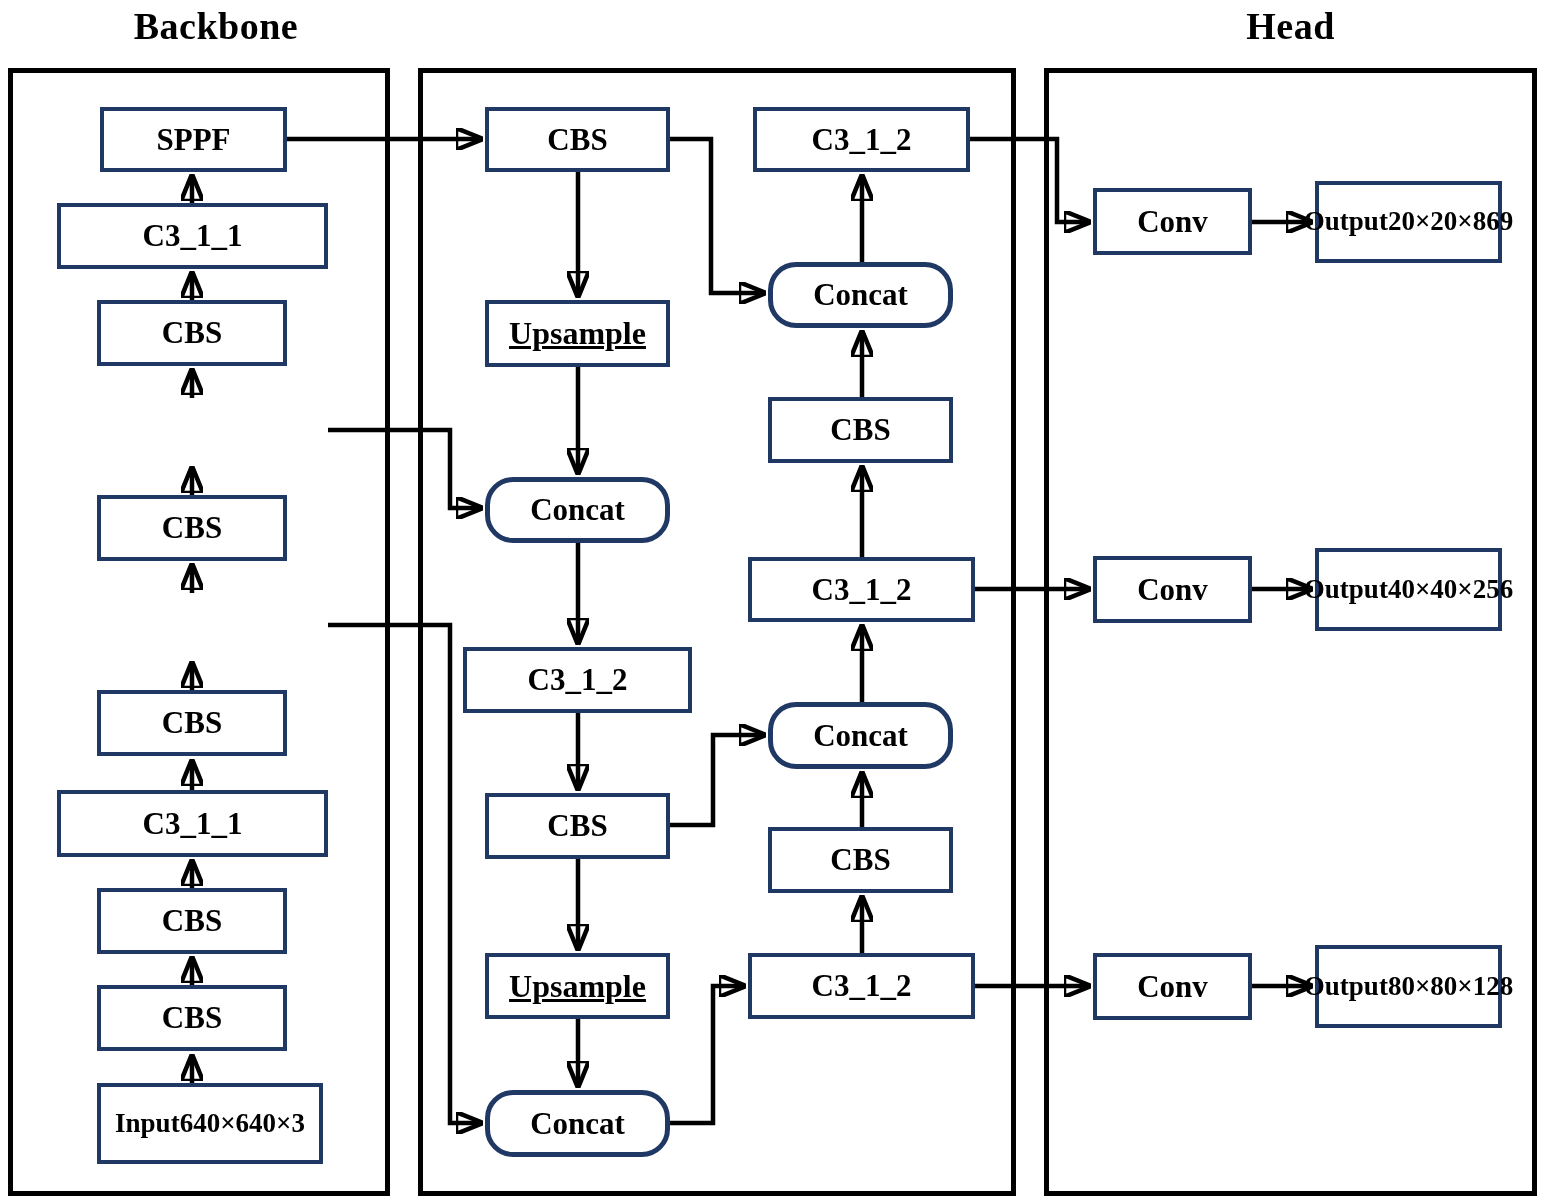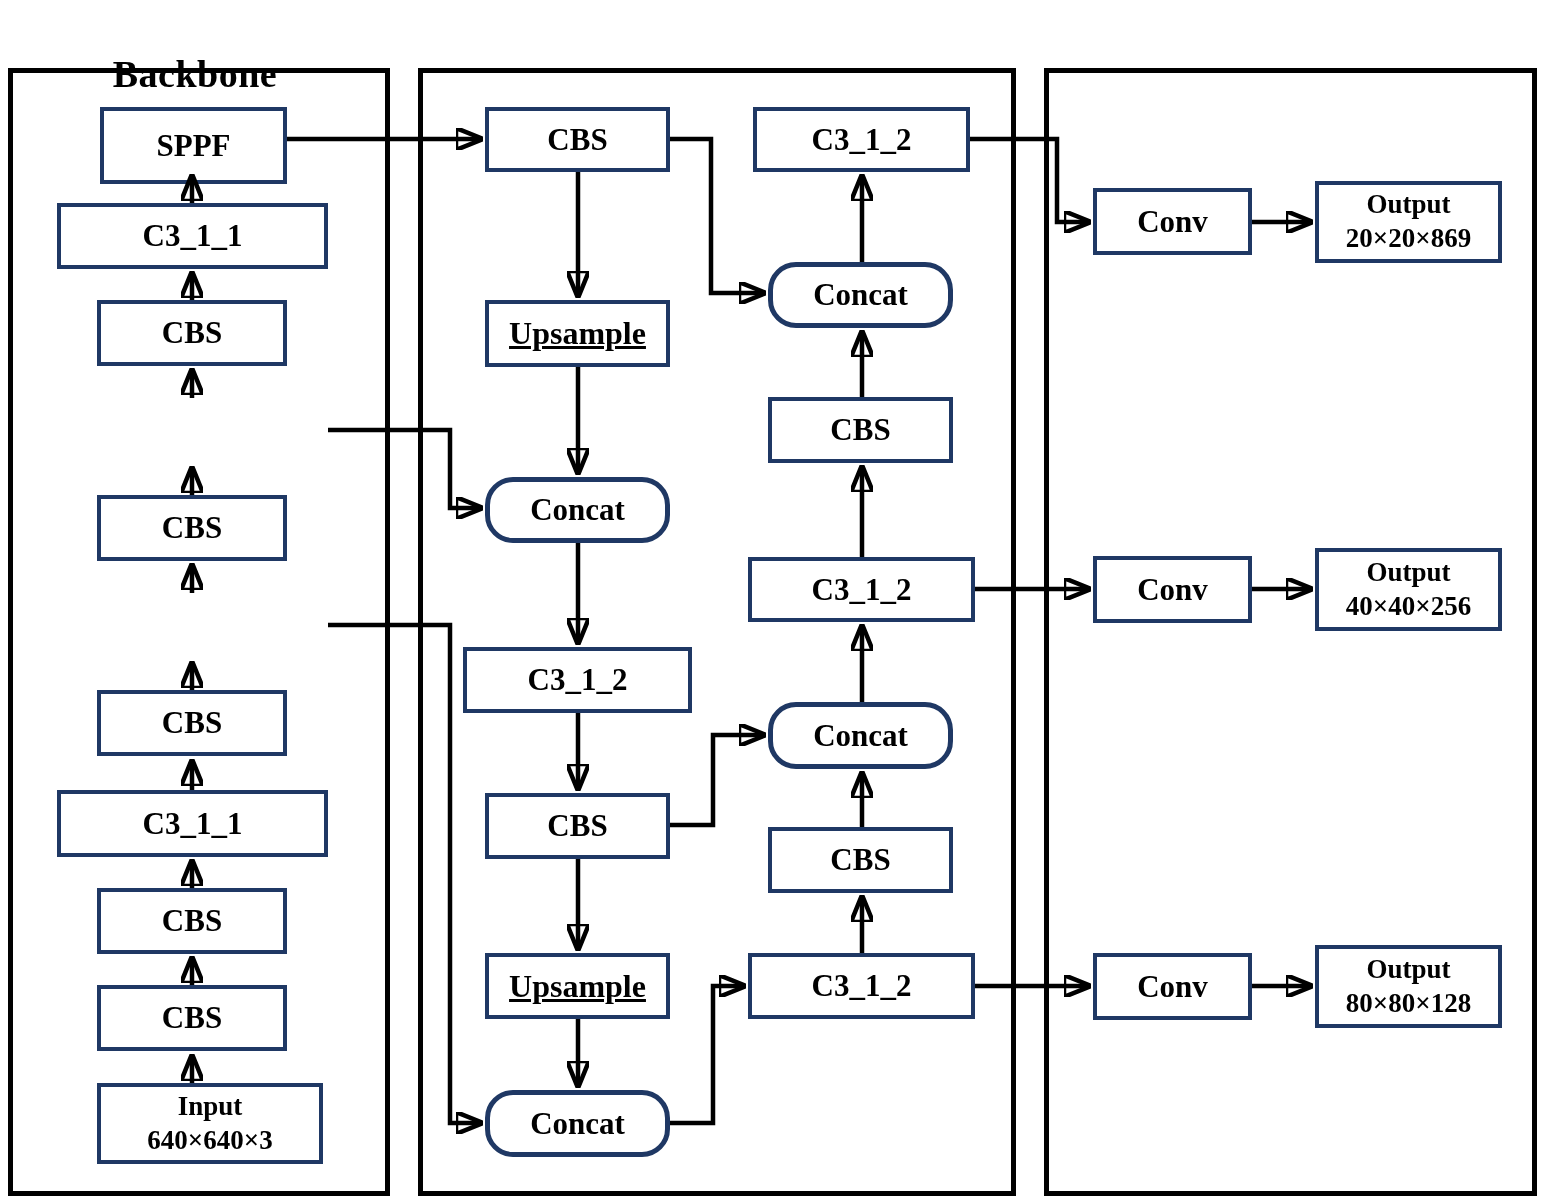--- a/index.html
+++ b/index.html
@@ -32,47 +32,47 @@
     display:flex;
     align-items:center;
     justify-content:center;
     font-weight:bold;
     font-size:31px;
     z-index:2;
   }
   .node.rounded{border-radius:28px;border-width:5px;}
   .node.small-text{font-size:32px;text-decoration:underline;}
   .node.two-line{
-    flex-direction:column;
     font-size:27px;
     line-height:1.25;
   }
   .node.two-line span{display:block;text-align:center;}
   #connectors{
     position:absolute;left:0;top:0;width:1544px;height:1202px;
     z-index:3;pointer-events:none;
   }
   #connectors path{
     stroke:#000000;
     stroke-width:4.5;
     fill:none;
   }
 </style>
 </head>
 <body>
 
 <div id="canvas">
 
-  <div class="section-title" style="left:4px;width:382px;margin-top:48px;">Backbone</div>
+  <div class="section-title" style="left:25px;width:382px;">Backbone</div>
+  <div class="section-title" style="left:1044px;width:493px;">Head</div>
 
   <div class="container-box" style="left:8px;top:68px;width:382px;height:1128px;"></div>
   <div class="container-box" style="left:418px;top:68px;width:598px;height:1128px;"></div>
   <div class="container-box" style="left:1044px;top:68px;width:493px;height:1128px;"></div>
 
-  <div class="node" style="left:100px;top:107px;width:187px;height:77px;">SPPF</div>
+  <div class="node" style="left:100px;top:107px;width:187px;height:65px;">SPPF</div>
   <div class="node" style="left:57px;top:203px;width:271px;height:66px;">C3_1_1</div>
   <div class="node" style="left:97px;top:300px;width:190px;height:66px;">CBS</div>
   <div class="node" style="left:97px;top:495px;width:190px;height:66px;">CBS</div>
   <div class="node" style="left:97px;top:690px;width:190px;height:66px;">CBS</div>
   <div class="node" style="left:57px;top:790px;width:271px;height:67px;">C3_1_1</div>
   <div class="node" style="left:97px;top:888px;width:190px;height:66px;">CBS</div>
   <div class="node" style="left:97px;top:985px;width:190px;height:66px;">CBS</div>
   <div class="node two-line" style="left:97px;top:1083px;width:226px;height:81px;">
     <span>Input</span>
     <span>640×640×3</span>

